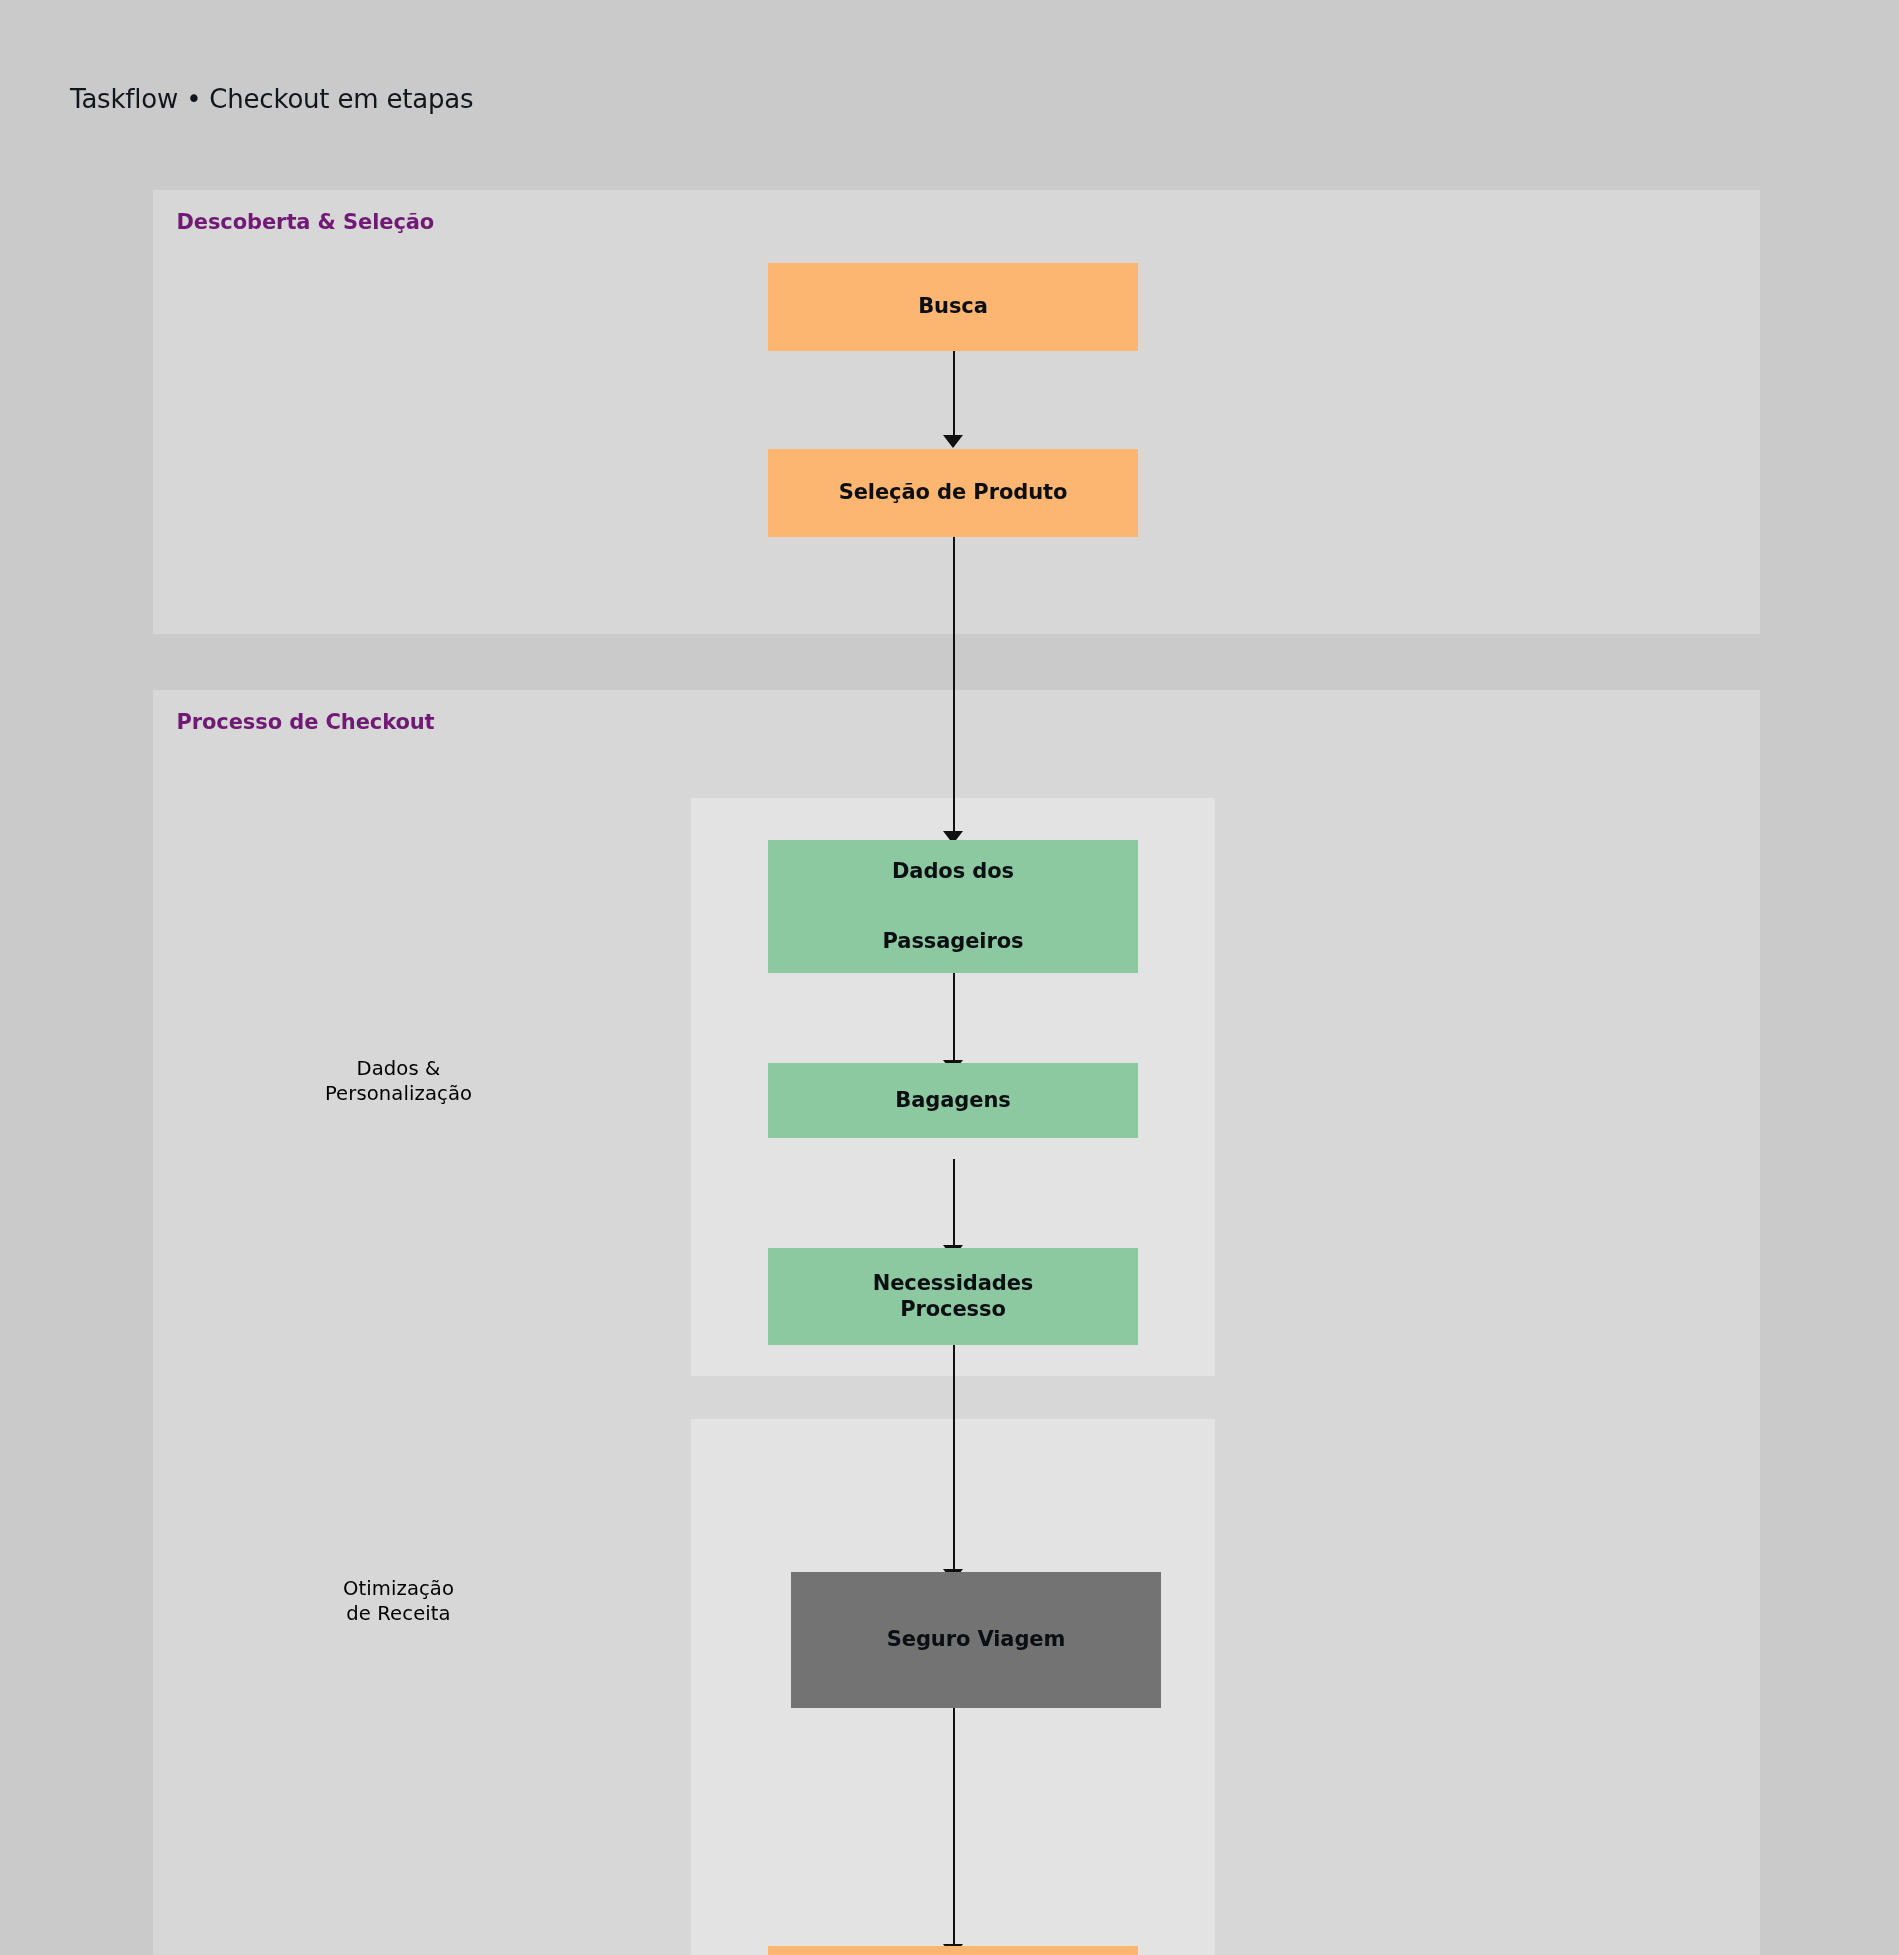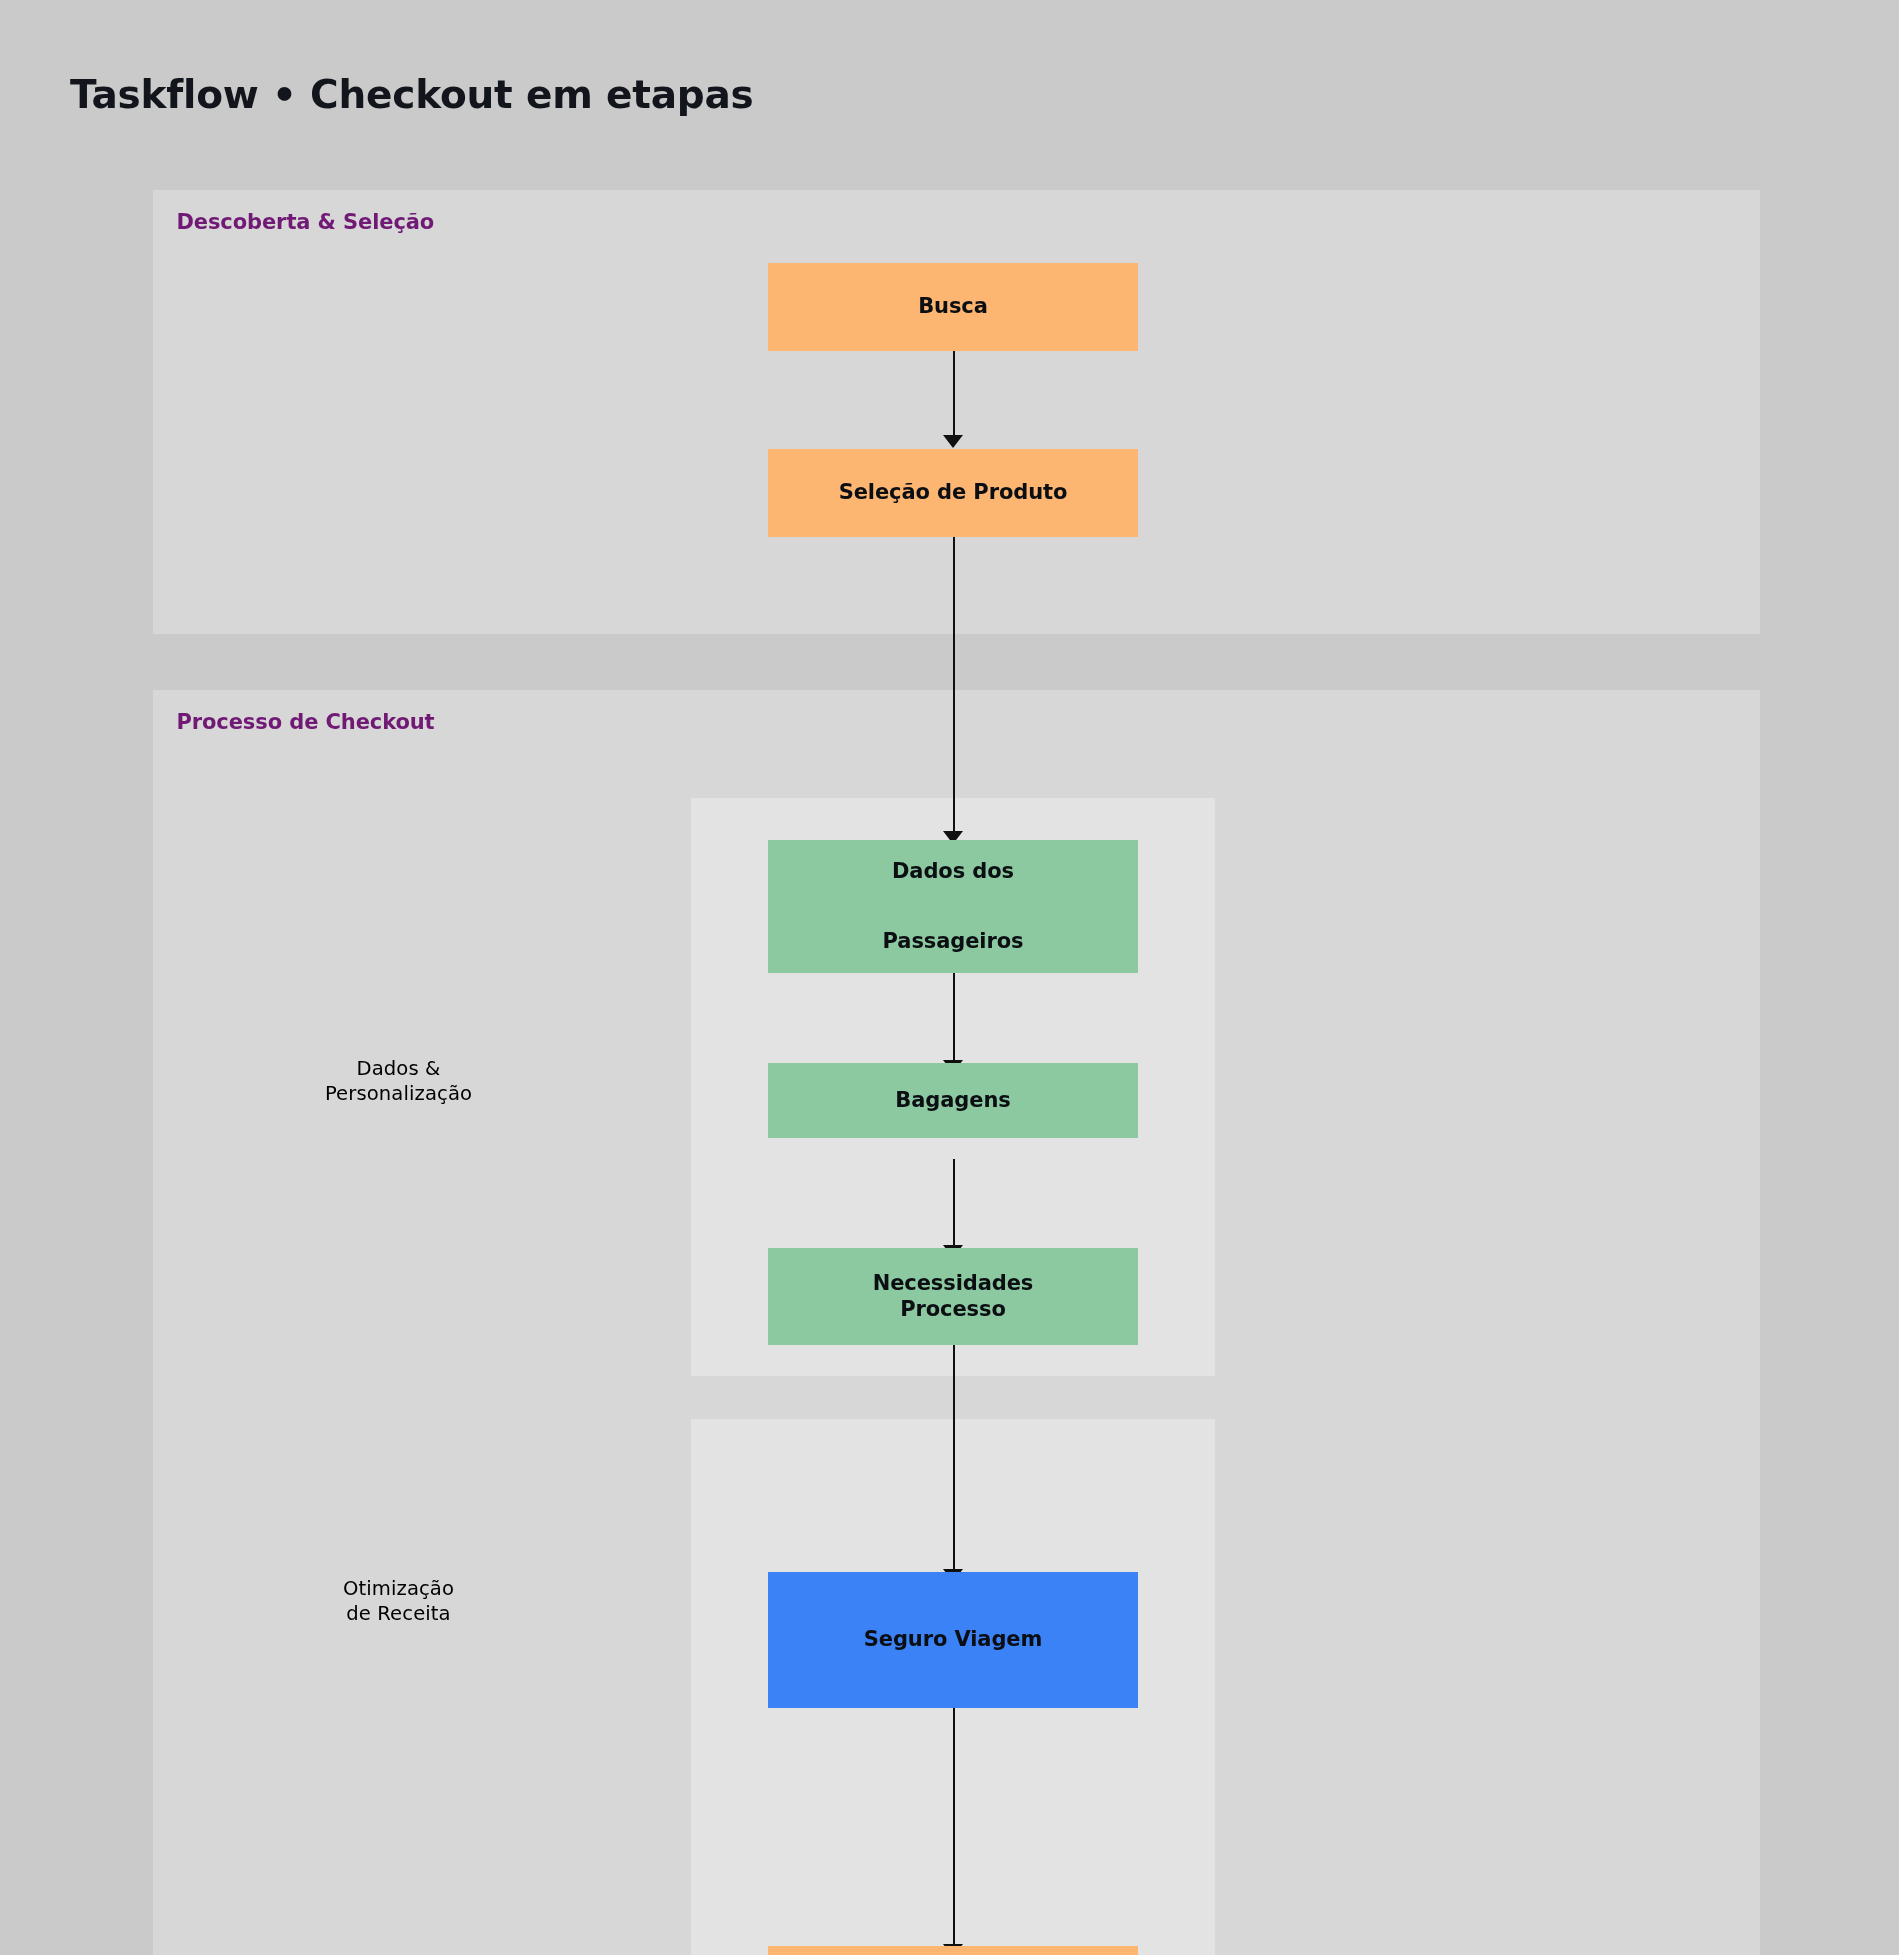--- a/index.html
+++ b/index.html
@@ -12,23 +12,23 @@
     height: 2874px;
     position: relative;
     font-family: "DejaVu Sans", sans-serif;
     overflow: hidden;
   }
 
   
   #page-title {
     position: absolute;
     left: 70px;
-    top: 72px;
-    font-size: 39px;
-    font-weight: 700;
+    top: 84px;
+    font-size: 26px;
+    font-weight: 400;
     color: #12161c;
     letter-spacing: -0.2px;
     white-space: nowrap;
   }
 
   
   .section-panel {
     position: absolute;
     left: 153px;
     width: 1607px;
@@ -83,21 +83,21 @@
     font-size: 21px;
     font-weight: 700;
     color: #0b0e12;
     line-height: 1.22;
     letter-spacing: -0.1px;
     box-sizing: border-box;
     padding: 0 22px;
   }
   .node.orange { background: #fdb572; }
   .node.green  { background: #8cc9a0; gap: 44px; }
-  .node.pink   { background: #3b82f6; }
+  .node.pink   { background: #737373; margin-left: 23px; }
 
   
   .connector {
     position: absolute;
     left: 953px;
     width: 2.3px;
     background: #101010;
   }
   .arrowhead {
     position: absolute;

